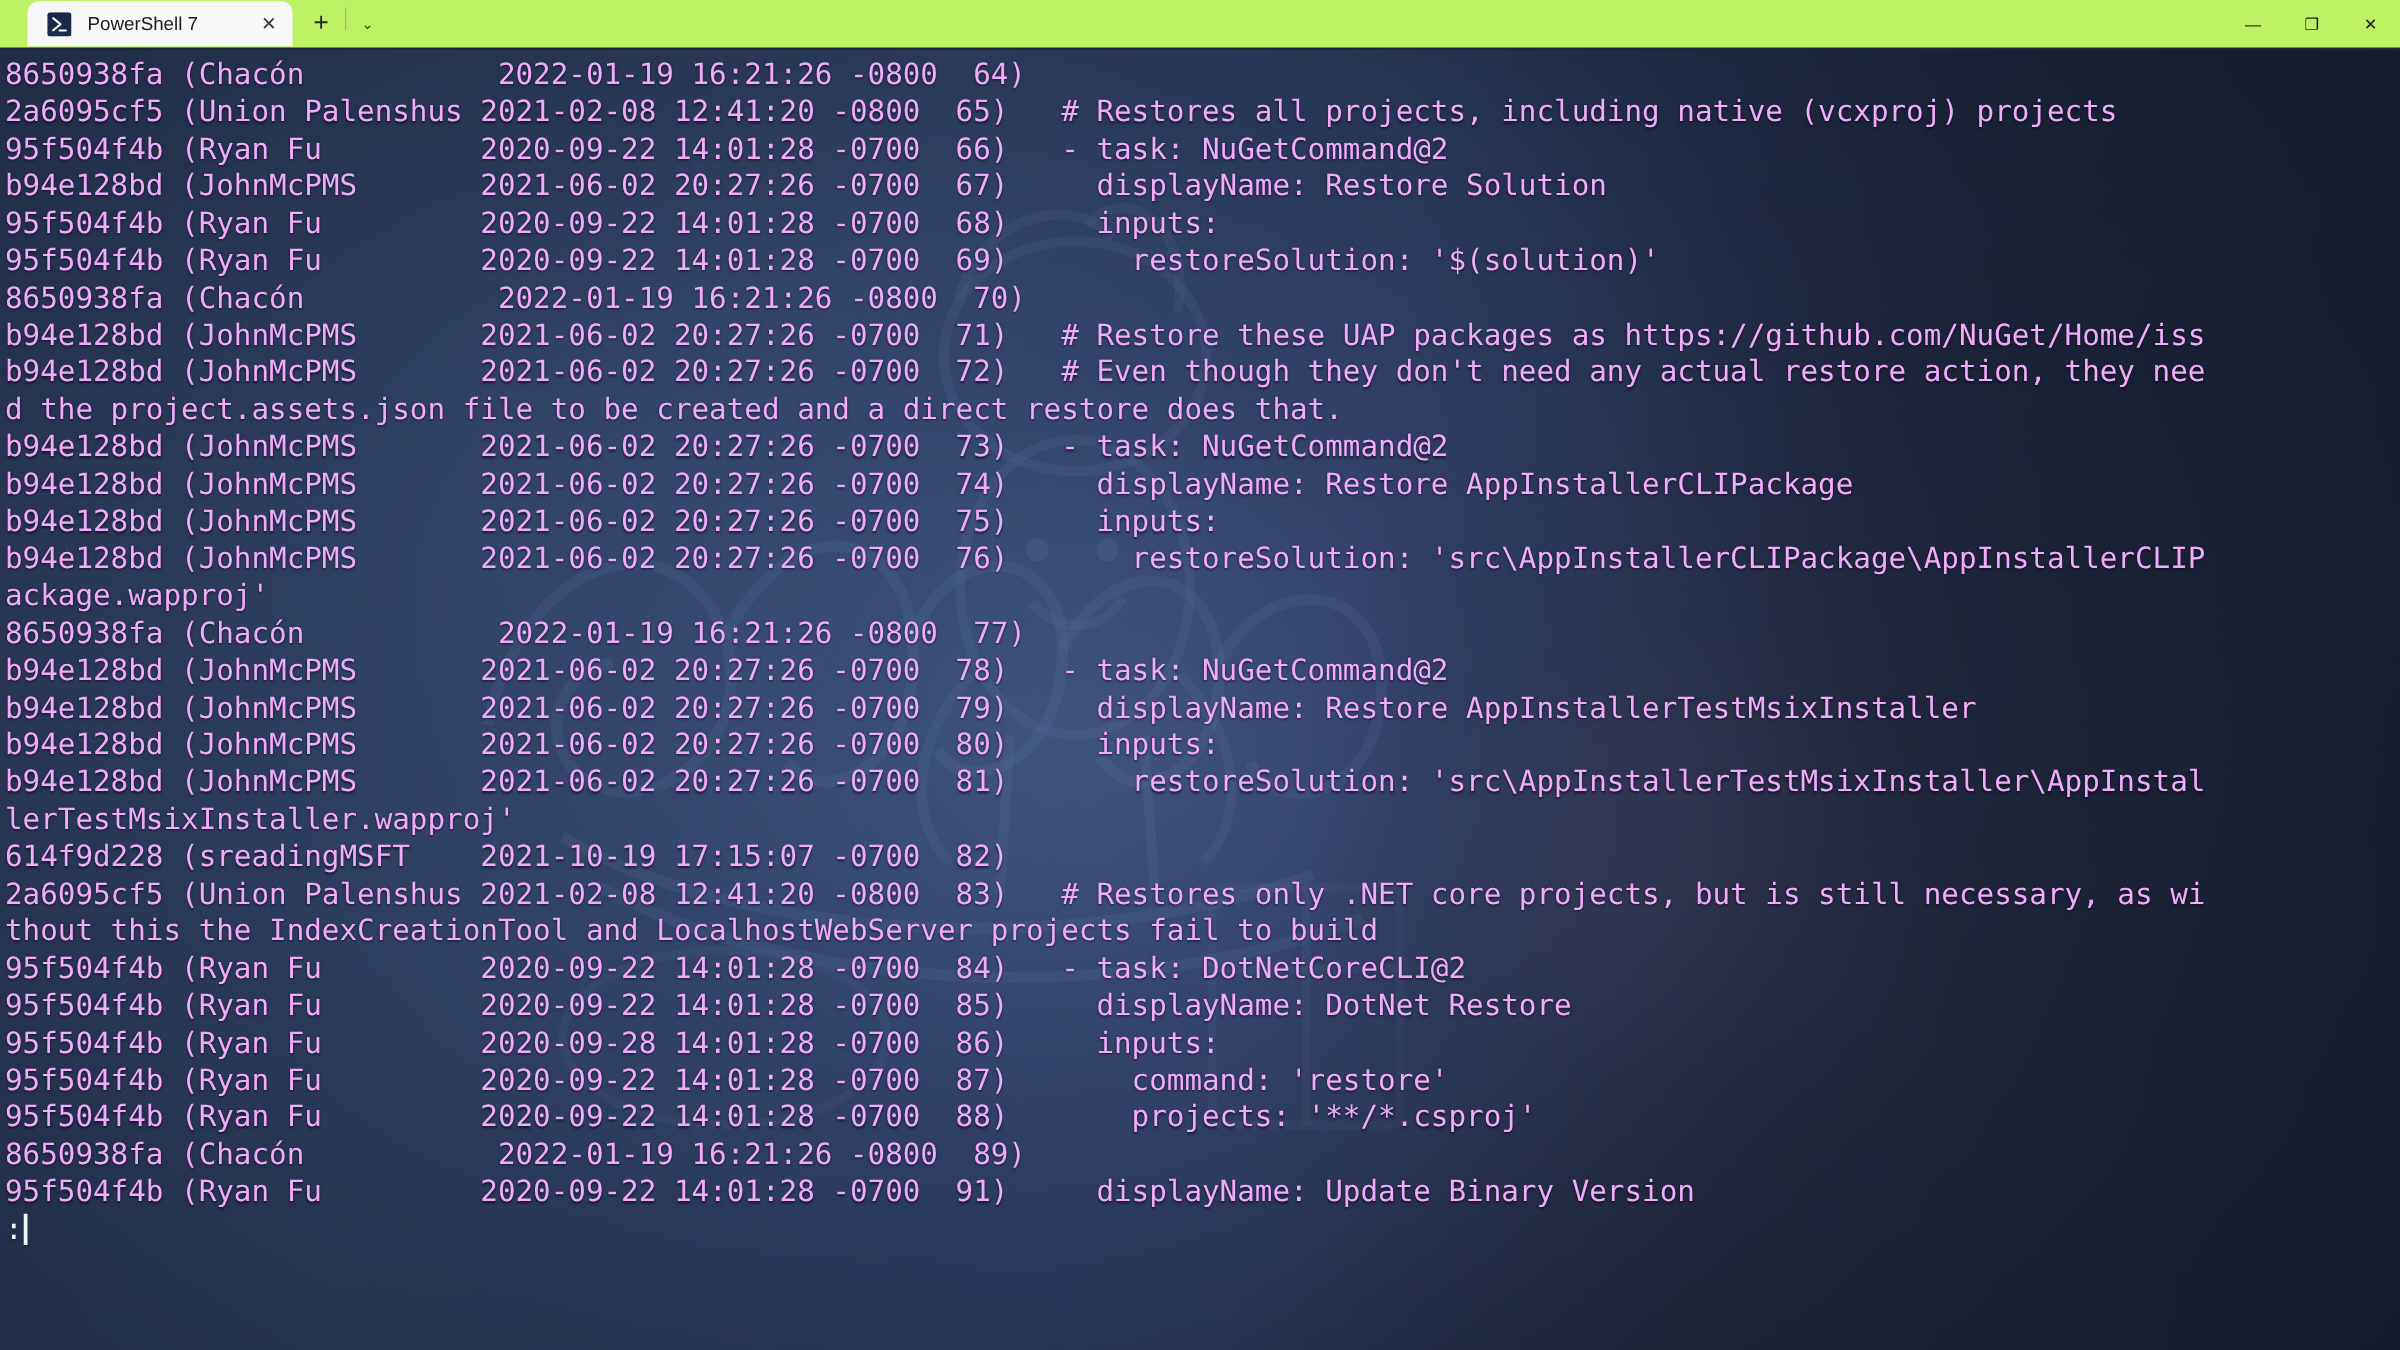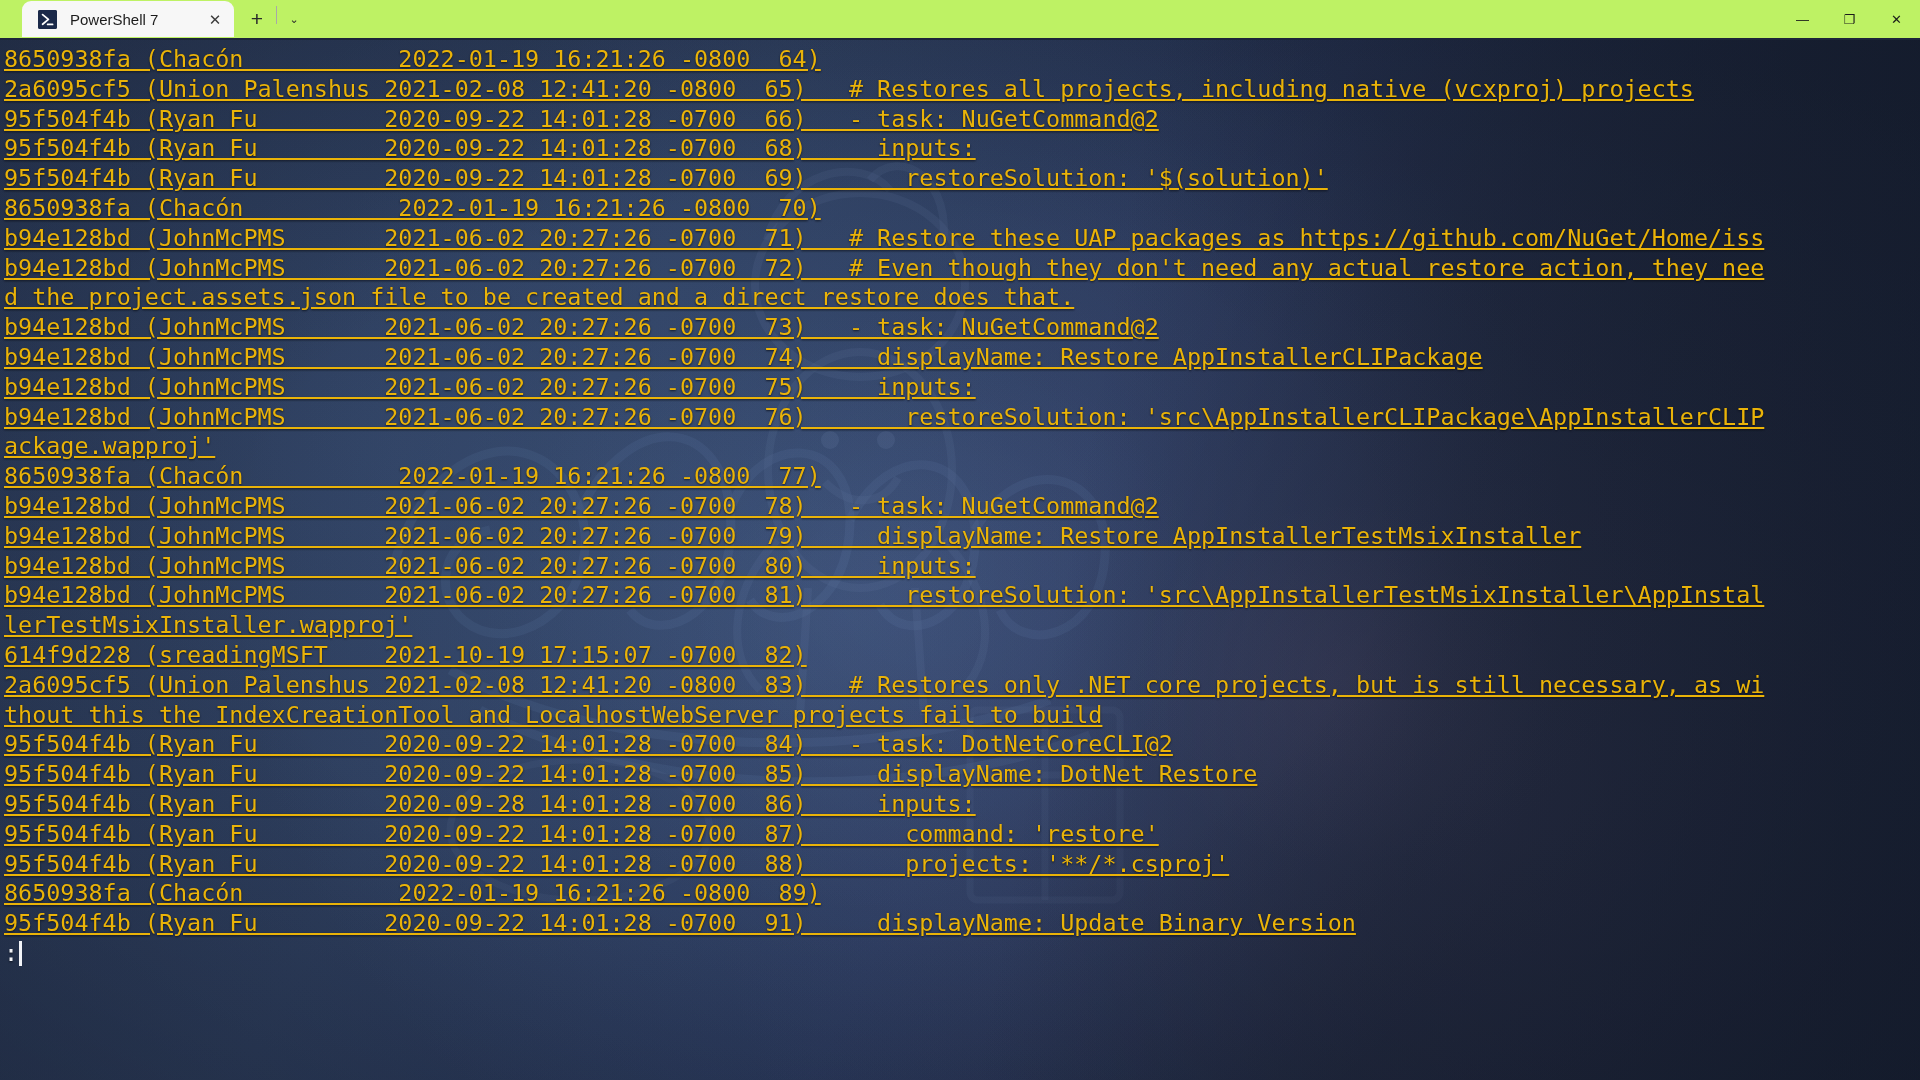--- a/index.html
+++ b/index.html
@@ -156,25 +156,24 @@
   .screen {
     position: relative;
     padding: 5px 0 0 4px;
     box-sizing: border-box;
     height: 100%;
   }
   .line {
     font-family: "DejaVu Sans Mono", monospace;
     font-size: 23.4px;
     line-height: 29.8px;
-    color: #eab308;
+    color: #f0abfc;
     white-space: pre;
     letter-spacing: 0px;
     text-shadow: 0 1px 2px rgba(8,12,22,0.75);
-    text-decoration: underline;
   }
   .prompt-line {
     font-family: "DejaVu Sans Mono", monospace;
     font-size: 23.4px;
     line-height: 29.8px;
     color: #f2f4f8;
     white-space: pre;
     display: flex;
     align-items: center;
     text-shadow: 0 1px 2px rgba(8,12,22,0.75);
@@ -256,20 +255,21 @@
   </div>
 
   <div class="bg-layer bg-dark-right"></div>
   <div class="bg-layer bg-vignette"></div>
 
   <div class="screen">
     <div id="output-lines">
         <div class="line">8650938fa (Chacón           2022-01-19 16:21:26 -0800  64)</div>
         <div class="line">2a6095cf5 (Union Palenshus 2021-02-08 12:41:20 -0800  65)   # Restores all projects, including native (vcxproj) projects</div>
         <div class="line">95f504f4b (Ryan Fu         2020-09-22 14:01:28 -0700  66)   - task: NuGetCommand@2</div>
+        <div class="line">b94e128bd (JohnMcPMS       2021-06-02 20:27:26 -0700  67)     displayName: Restore Solution</div>
         <div class="line">95f504f4b (Ryan Fu         2020-09-22 14:01:28 -0700  68)     inputs:</div>
         <div class="line">95f504f4b (Ryan Fu         2020-09-22 14:01:28 -0700  69)       restoreSolution: '$(solution)'</div>
         <div class="line">8650938fa (Chacón           2022-01-19 16:21:26 -0800  70)</div>
         <div class="line">b94e128bd (JohnMcPMS       2021-06-02 20:27:26 -0700  71)   # Restore these UAP packages as https://github.com/NuGet/Home/iss</div>
         <div class="line">b94e128bd (JohnMcPMS       2021-06-02 20:27:26 -0700  72)   # Even though they don't need any actual restore action, they nee</div>
         <div class="line">d the project.assets.json file to be created and a direct restore does that.</div>
         <div class="line">b94e128bd (JohnMcPMS       2021-06-02 20:27:26 -0700  73)   - task: NuGetCommand@2</div>
         <div class="line">b94e128bd (JohnMcPMS       2021-06-02 20:27:26 -0700  74)     displayName: Restore AppInstallerCLIPackage</div>
         <div class="line">b94e128bd (JohnMcPMS       2021-06-02 20:27:26 -0700  75)     inputs:</div>
         <div class="line">b94e128bd (JohnMcPMS       2021-06-02 20:27:26 -0700  76)       restoreSolution: 'src\AppInstallerCLIPackage\AppInstallerCLIP</div>

